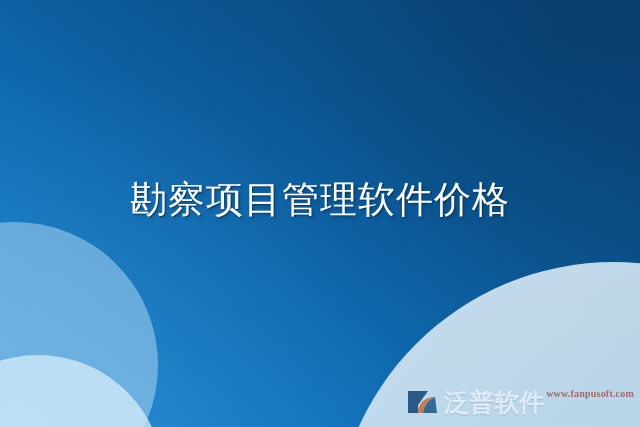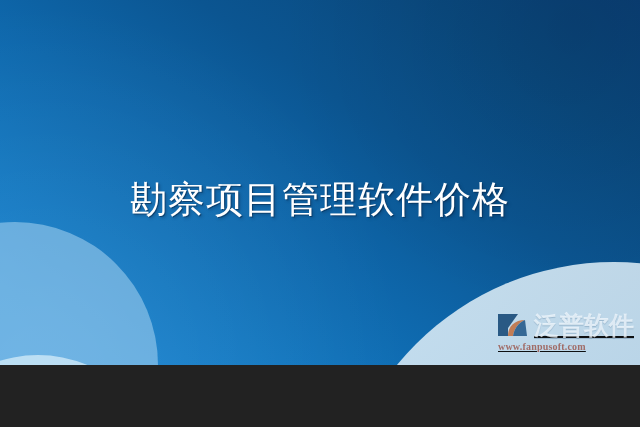--- a/index.html
+++ b/index.html
@@ -3,21 +3,21 @@
 <meta charset="utf-8">
 <style>
   html, body {
     margin: 0;
     padding: 0;
     background: #222;
   }
   #slide {
     position: relative;
     width: 640px;
-    height: 365px;
+    height: 427px;
     overflow: hidden;
     font-family: "Liberation Serif", "DejaVu Serif", serif;
     
     background:
       linear-gradient(215deg,
         #0a4077 0%,
         #0a4a80 18%,
         #0b5591 38%,
         #0e67ab 58%,
         #1176bf 76%,
@@ -99,24 +99,23 @@
        2px 2px 3px rgba(8,40,74,0.35);
   }
 
   
   .watermark {
     position: absolute;
     right: 6px;
     bottom: 10px;
     z-index: 8;
     display: flex;
-    flex-direction: column;
+    flex-direction: row;
     align-items: flex-start;
     opacity: 0.92;
-    text-decoration: underline;
   }
   .wm-row {
     display: flex;
     align-items: center;
     gap: 4px;
   }
   .wm-logo {
     width: 34px;
     height: 30px;
     flex: 0 0 auto;

